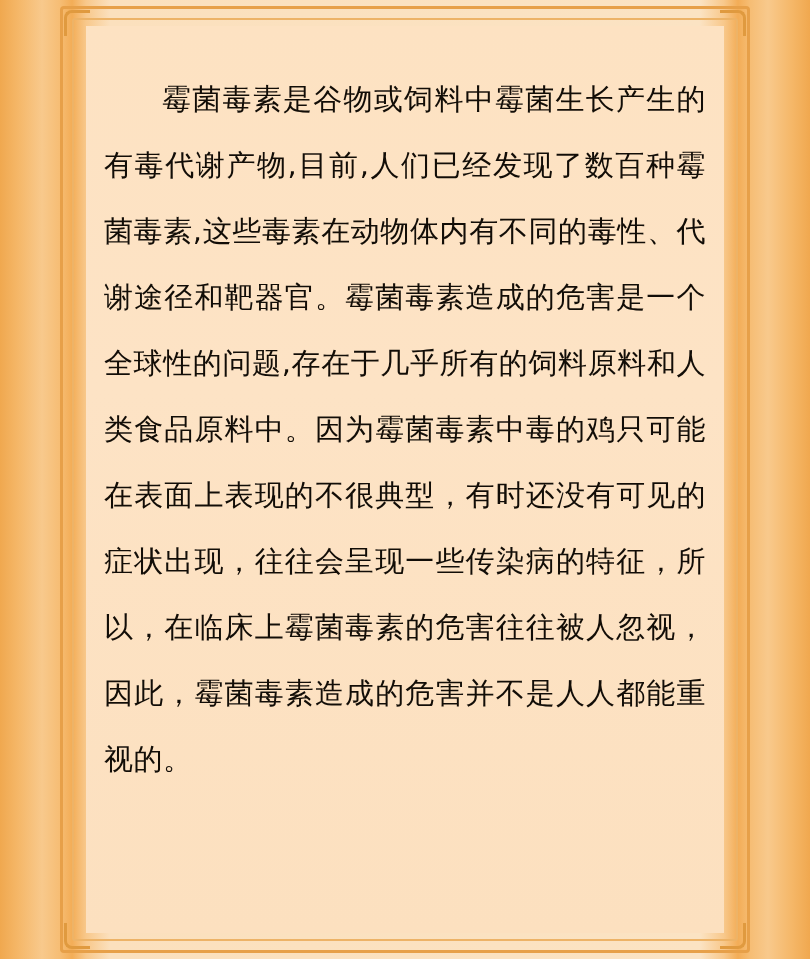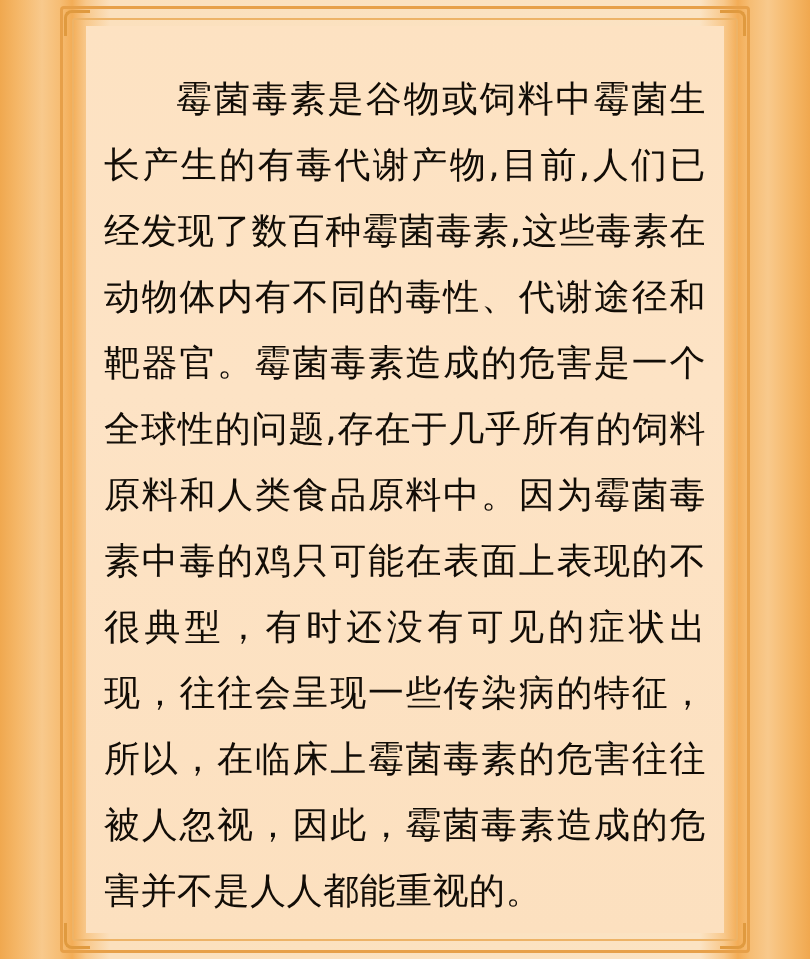--- a/index.html
+++ b/index.html
@@ -75,21 +75,21 @@
     bottom: 26px;
     background: linear-gradient(180deg, #fde2c2 0%, #fde3c5 40%, #fce0bf 100%);
     box-sizing: border-box;
     overflow: hidden;
   }
 
   .body-text {
     margin: 0;
     padding: 40px 18px 0 18px;
     font-family: "DejaVu Sans", sans-serif;
-    font-size: 36px;
+    font-size: 29px;
     line-height: 66px;
     color: #120d07;
     text-align: justify;
     text-align-last: left;
     text-indent: 2em;
     letter-spacing: 0.5px;
     font-weight: 500;
     word-break: break-all;
   }
 </style>

